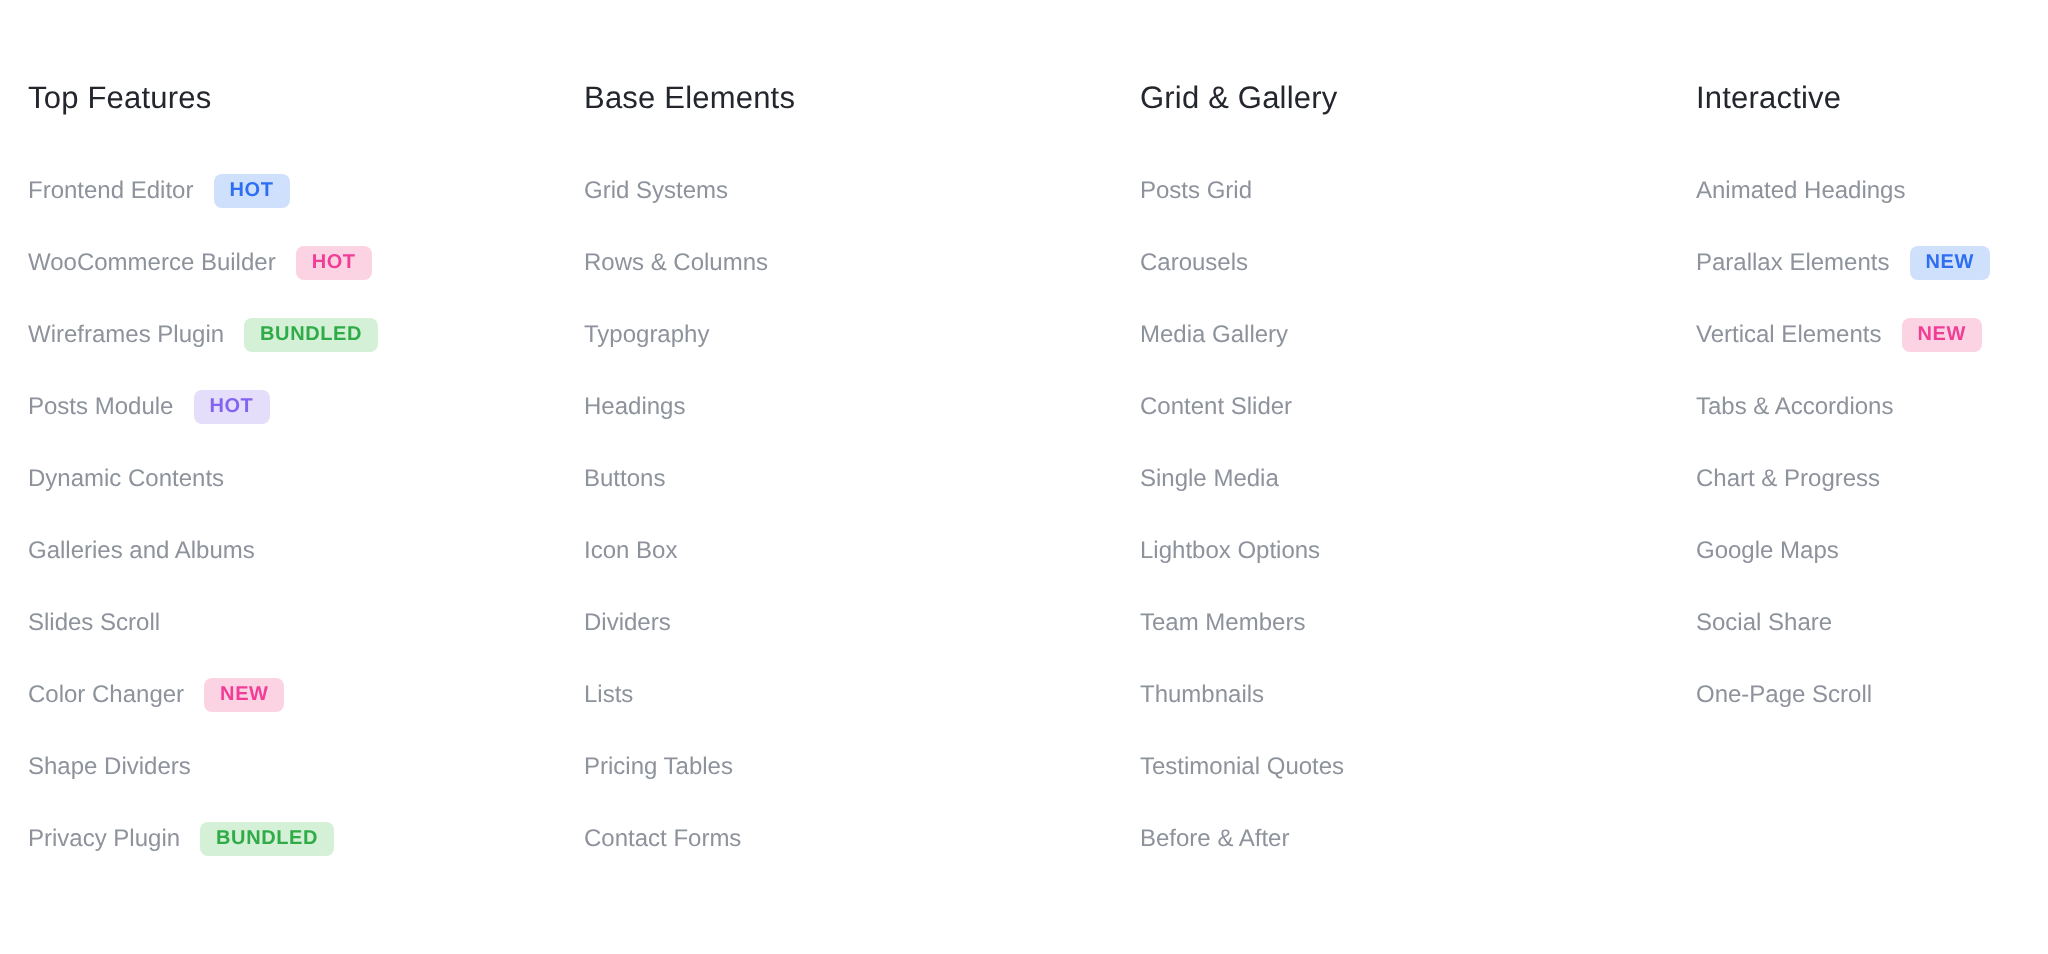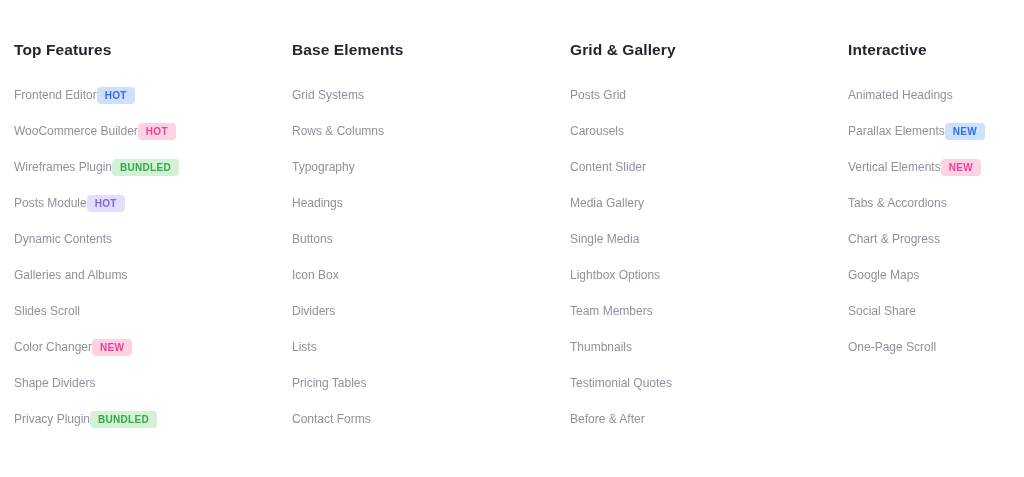--- a/index.html
+++ b/index.html
@@ -15,21 +15,21 @@
     background: #ffffff;
     display: flex;
     padding: 40px 0 0 14px;
     overflow: hidden;
   }
   .menu-col { width: 278px; flex: 0 0 auto; }
   .menu-col:last-child { width: auto; flex: 1 1 auto; }
   .col-title {
     margin: 0;
     font-size: 15.5px;
-    font-weight: 700;
+    font-weight: 400;
     line-height: 20px;
     color: var(--heading-color, #23262d);
     letter-spacing: 0.1px;
   }
   ul.col-list {
     list-style: none;
     margin: 17px 0 0 0;
     padding: 0;
   }
   li.menu-item {
@@ -39,21 +39,21 @@
   }
   a.item-link {
     font-size: 12px;
     color: var(--item-color, #8d929b);
     text-decoration: none;
     cursor: pointer;
     line-height: 22px;
   }
   .badge {
     display: inline-block;
-    margin-left: 0;
+    margin-left: 10px;
     padding: 4px 8px 3px 8px;
     border-radius: 4px;
     font-size: 10px;
     font-weight: 700;
     letter-spacing: 0.3px;
     line-height: 10px;
   }
   .badge-blue   { background: var(--badge-blue-bg, #cfe0fc);   color: var(--badge-blue-text, #2e6ef2); }
   .badge-pink   { background: var(--badge-pink-bg, #fbd3e3);   color: var(--badge-pink-text, #f23d97); }
   .badge-green  { background: var(--badge-green-bg, #d4f0d6);  color: var(--badge-green-text, #2fab47); }
@@ -145,24 +145,24 @@
   <div class="menu-col">
     <h3 class="col-title">Grid &amp; Gallery</h3>
     <ul class="col-list">
       <li class="menu-item">
         <a class="item-link">Posts Grid</a>
       </li>
       <li class="menu-item">
         <a class="item-link">Carousels</a>
       </li>
       <li class="menu-item">
+        <a class="item-link">Media Gallery</a>
+      </li>
+      <li class="menu-item">
         <a class="item-link">Content Slider</a>
-      </li>
-      <li class="menu-item">
-        <a class="item-link">Media Gallery</a>
       </li>
       <li class="menu-item">
         <a class="item-link">Single Media</a>
       </li>
       <li class="menu-item">
         <a class="item-link">Lightbox Options</a>
       </li>
       <li class="menu-item">
         <a class="item-link">Team Members</a>
       </li>

